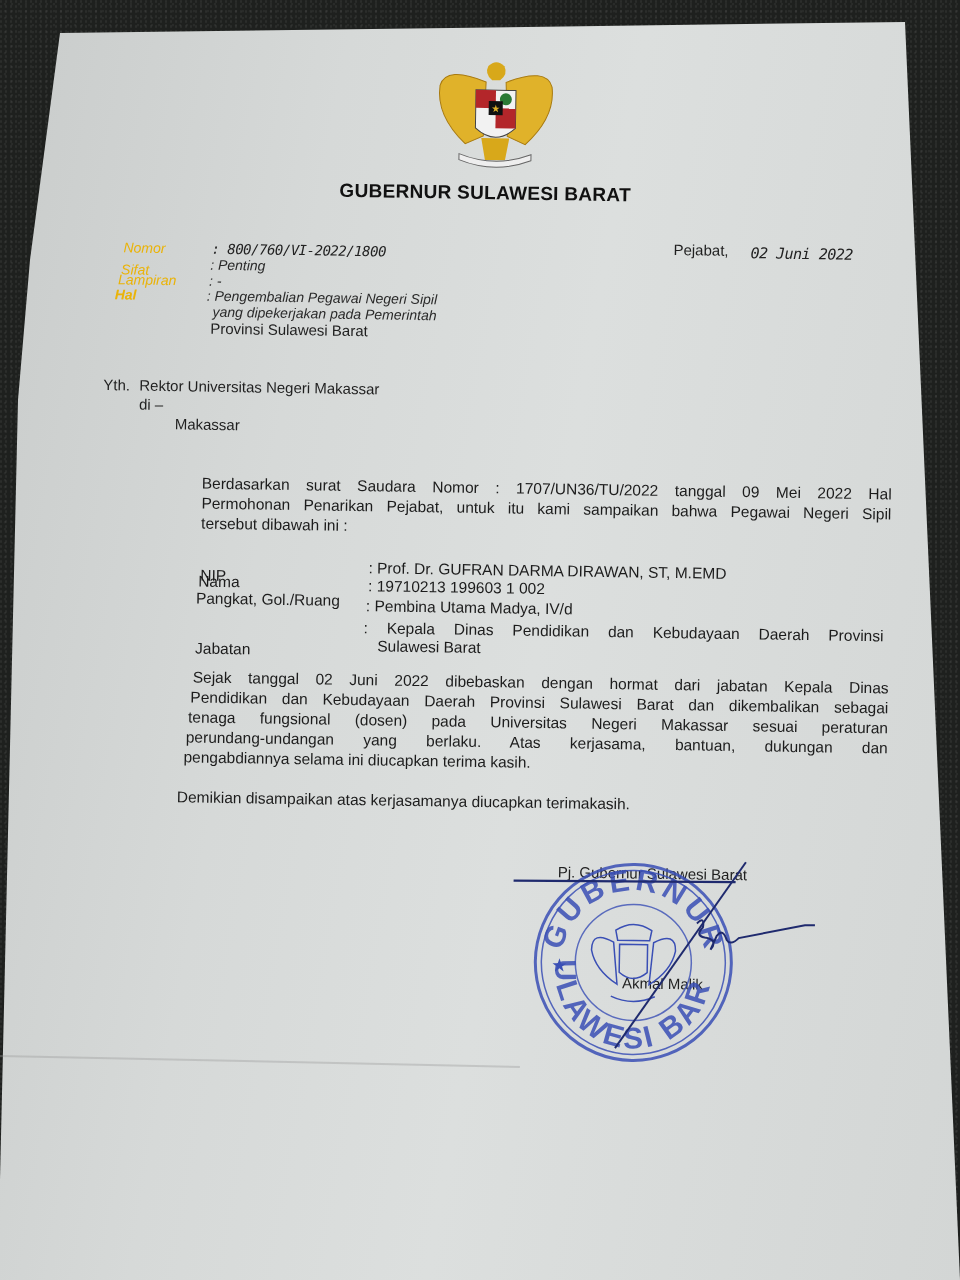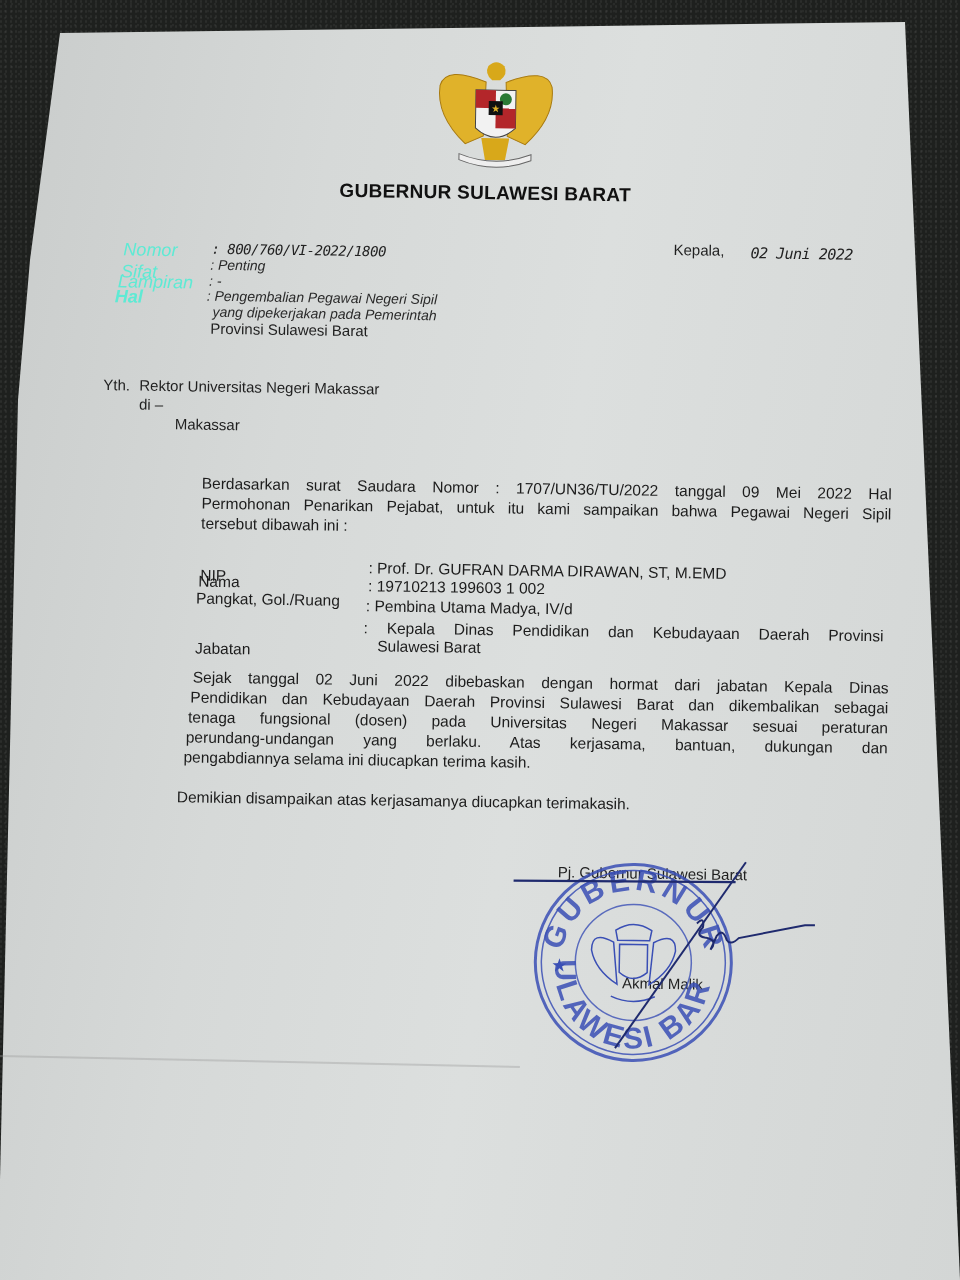--- a/index.html
+++ b/index.html
@@ -22,21 +22,21 @@
     background: rgba(150,150,150,0.35); transform: rotate(1.2deg); transform-origin: left;
   }
   .content {
     position: absolute; left: 0; top: 0; width: 960px; height: 1280px;
     transform: rotate(0.9deg); transform-origin: 480px 600px;
     color: #1c1c1c;
   }
   .abs { position: absolute; white-space: nowrap; }
   .crest { position: absolute; left: 418px; top: 56px; width: 140px; height: 120px; }
   .org-title { left: 333px; top: 182px; font-weight: bold; font-size: 19px; letter-spacing: 0.3px; color: #111; }
-  .meta-label { font-style: italic; font-size: 18px; color: #5eead4; }
+  .meta-label { font-style: italic; font-size: 14px; color: #eab308; }
   .meta-val { font-style: italic; font-size: 14px; color: #2a2a2a; }
   .hand { font-family: "DejaVu Sans Mono", monospace; font-style: italic; font-size: 14px; color: #222; letter-spacing: -0.5px; }
   .regular { font-size: 15px; color: #1f1f1f; }
   .body-text { font-size: 15.5px; color: #1c1c1c; line-height: 20px; }
   .justify { white-space: normal; text-align: justify; text-align-last: justify; }
   .stamp { position: absolute; left: 537px; top: 858px; width: 204px; height: 204px; }
 </style>
 </head>
 <body>
 
@@ -65,21 +65,21 @@
   <div class="abs hand" style="left:206px;top:245px;">: 800/760/VI-2022/1800</div>
   <div class="abs meta-label" style="left:116px;top:267px;">Sifat</div>
   <div class="abs meta-val" style="left:205px;top:261px;">: Penting</div>
   <div class="abs meta-label" style="left:113px;top:277px;">Lampiran</div>
   <div class="abs meta-val" style="left:204px;top:277px;">: -</div>
   <div class="abs meta-label" style="left:110px;top:292px;font-weight:bold;">Hal</div>
   <div class="abs meta-val" style="left:202px;top:292px;">: Pengembalian Pegawai Negeri Sipil</div>
   <div class="abs meta-val" style="left:208px;top:308px;">yang dipekerjakan pada Pemerintah</div>
   <div class="abs regular" style="left:206px;top:324px;">Provinsi Sulawesi Barat</div>
 
-  <div class="abs regular" style="left:668px;top:238px;">Kepala,</div>
+  <div class="abs regular" style="left:668px;top:238px;">Pejabat,</div>
   <div class="abs hand" style="left:745px;top:240px;font-size:15px;">02 Juni 2022</div>
 
   <div class="abs regular" style="left:100px;top:382px;">Yth.</div>
   <div class="abs regular" style="left:136px;top:382px;">Rektor Universitas Negeri Makassar</div>
   <div class="abs regular" style="left:136px;top:401px;">di –</div>
   <div class="abs regular" style="left:172px;top:420px;">Makassar</div>
 
   <div class="abs body-text justify" style="left:200px;top:478px;width:690px;">Berdasarkan surat Saudara Nomor : 1707/UN36/TU/2022 tanggal 09 Mei 2022 Hal</div>
   <div class="abs body-text justify" style="left:200px;top:498px;width:690px;">Permohonan Penarikan Pejabat, untuk itu kami sampaikan bahwa Pegawai Negeri Sipil</div>
   <div class="abs body-text" style="left:200px;top:518px;">tersebut dibawah ini :</div>

